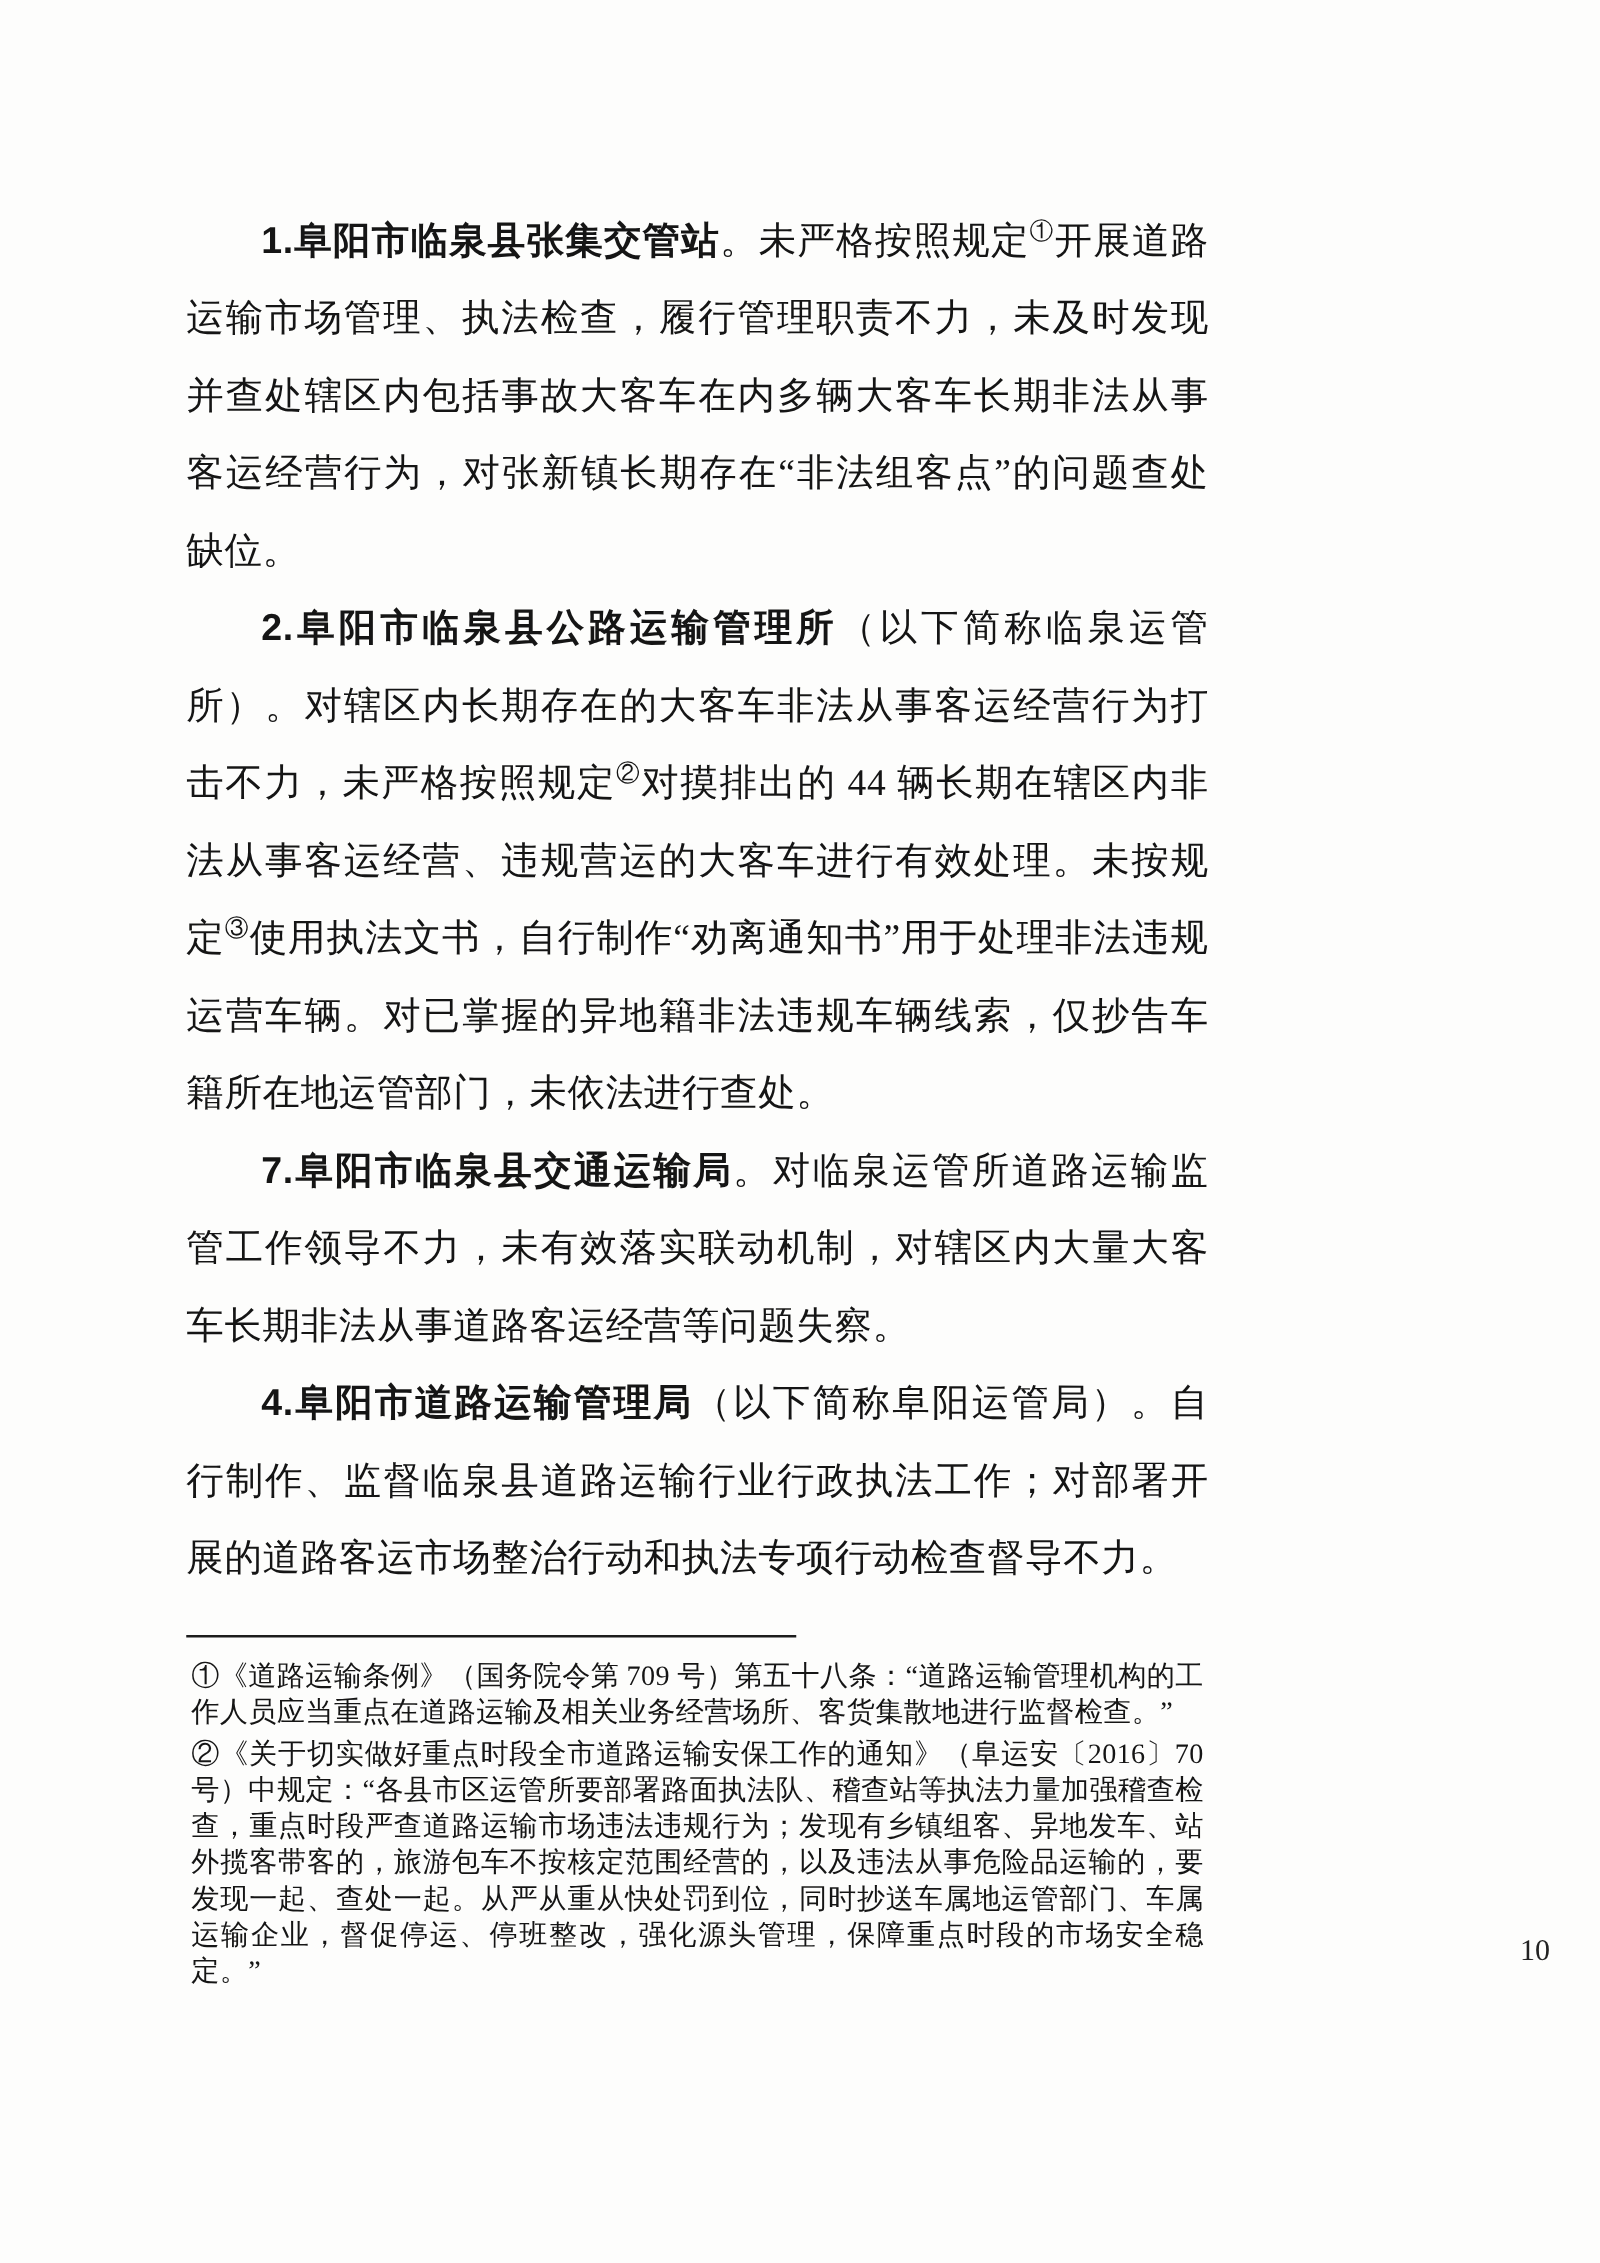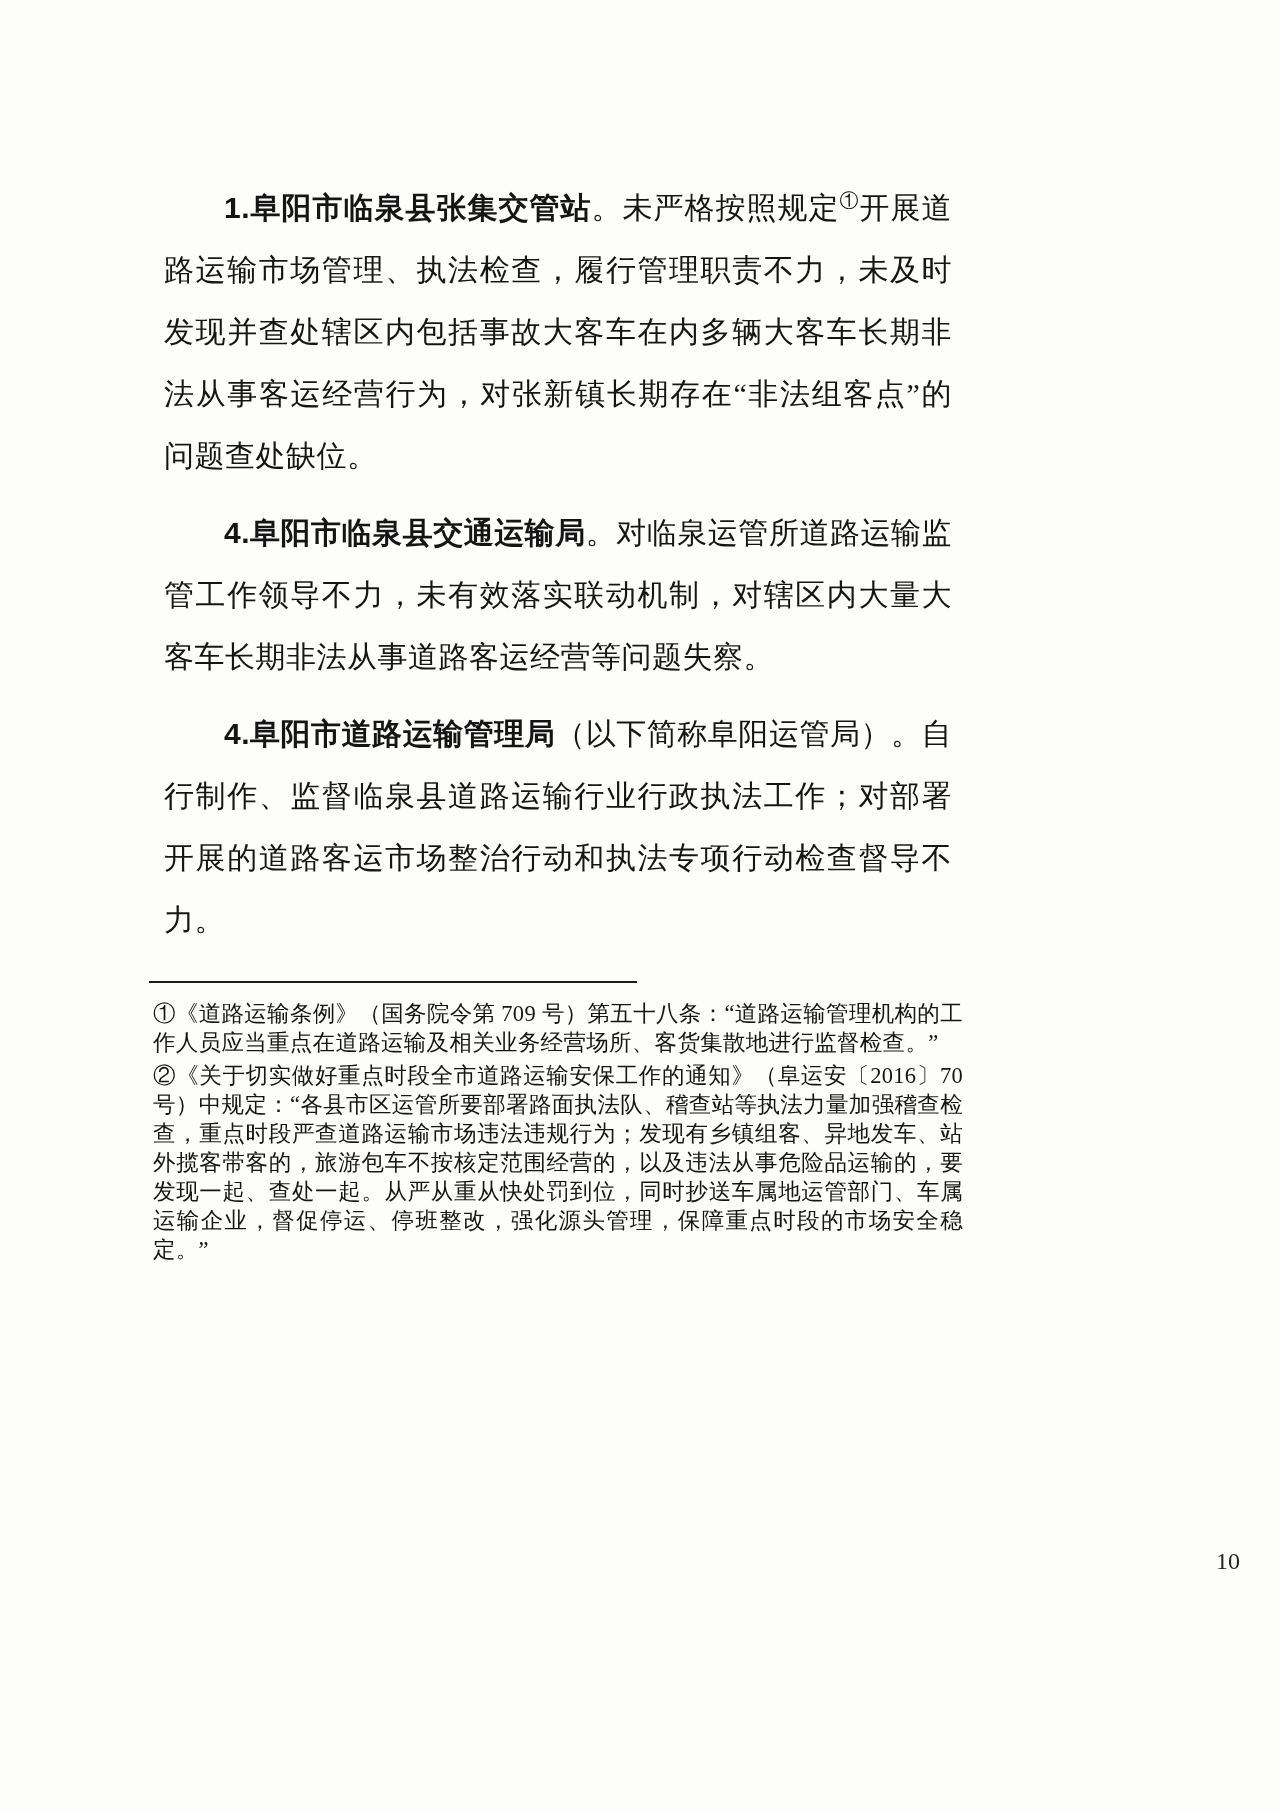--- a/index.html
+++ b/index.html
@@ -12,21 +12,21 @@
     width: 1280px;
     height: 1810px;
     background: #fdfdfc;
     box-sizing: border-box;
     padding: 162px 313px 0 149px;
     color: #151515;
     font-family: "Liberation Serif", "DejaVu Serif", serif;
     overflow: hidden;
   }
   .body-text .para {
-    margin: 15px;
+    margin: 0;
     font-size: 30px;
     line-height: 62px;
     text-align: justify;
     text-indent: 2em;
     letter-spacing: 0.5px;
   }
   .seg-bold {
     font-family: "Liberation Sans", "DejaVu Sans", sans-serif;
     font-weight: 700;
   }
@@ -60,22 +60,23 @@
 </style>
 </head>
 <body>
 
 <div class="page">
 
   <div class="body-text">
 
     <p class="para"><span class="seg-bold">1.阜阳市临泉县张集交管站</span><span>。未严格按照规定</span><sup class="fnref">①</sup><span>开展道路运输市场管理、执法检查，履行管理职责不力，未及时发现并查处辖区内包括事故大客车在内多辆大客车长期非法从事客运经营行为，对张新镇长期存在“非法组客点”的问题查处缺位。</span></p>
 
+    <p class="para"><span class="seg-bold">2.阜阳市临泉县公路运输管理所</span><span>（以下简称临泉运管所）。对辖区内长期存在的大客车非法从事客运经营行为打击不力，未严格按照规定</span><sup class="fnref">②</sup><span>对摸排出的 44 辆长期在辖区内非法从事客运经营、违规营运的大客车进行有效处理。未按规定</span><sup class="fnref">③</sup><span>使用执法文书，自行制作“劝离通知书”用于处理非法违规运营车辆。对已掌握的异地籍非法违规车辆线索，仅抄告车籍所在地运管部门，未依法进行查处。</span></p>
 
-    <p class="para"><span class="seg-bold">4.阜阳市临泉县交通运输局</span><span>。对临泉运管所道路运输监管工作领导不力，未有效落实联动机制，对辖区内大量大客车长期非法从事道路客运经营等问题失察。</span></p>
+    <p class="para"><span class="seg-bold">7.阜阳市临泉县交通运输局</span><span>。对临泉运管所道路运输监管工作领导不力，未有效落实联动机制，对辖区内大量大客车长期非法从事道路客运经营等问题失察。</span></p>
 
     <p class="para"><span class="seg-bold">4.阜阳市道路运输管理局</span><span>（以下简称阜阳运管局）。自行制作、监督临泉县道路运输行业行政执法工作；对部署开展的道路客运市场整治行动和执法专项行动检查督导不力。</span></p>
 
   </div>
 
   <hr class="footnote-sep">
 
   <div class="footnotes">
 
     <p class="footnote"><span>①</span><span>《道路运输条例》（国务院令第 709 号）第五十八条：“道路运输管理机构的工作人员应当重点在道路运输及相关业务经营场所、客货集散地进行监督检查。”</span></p>

